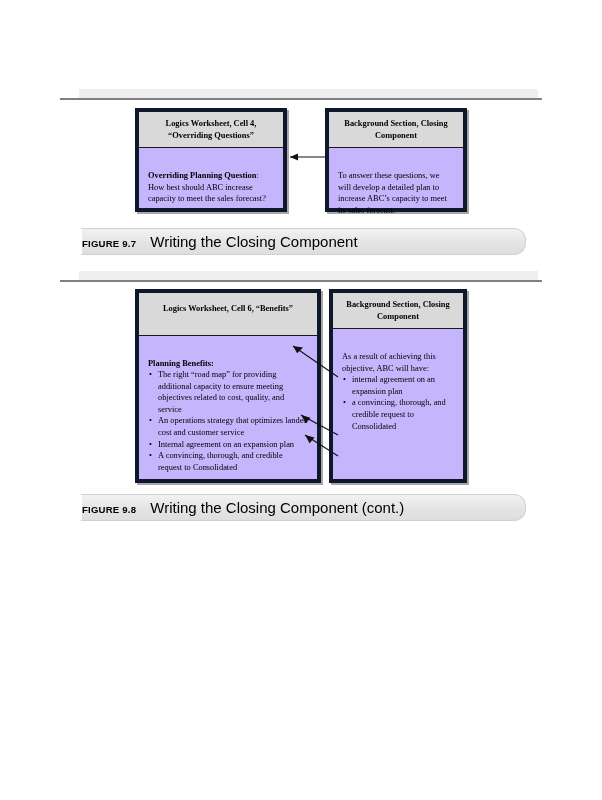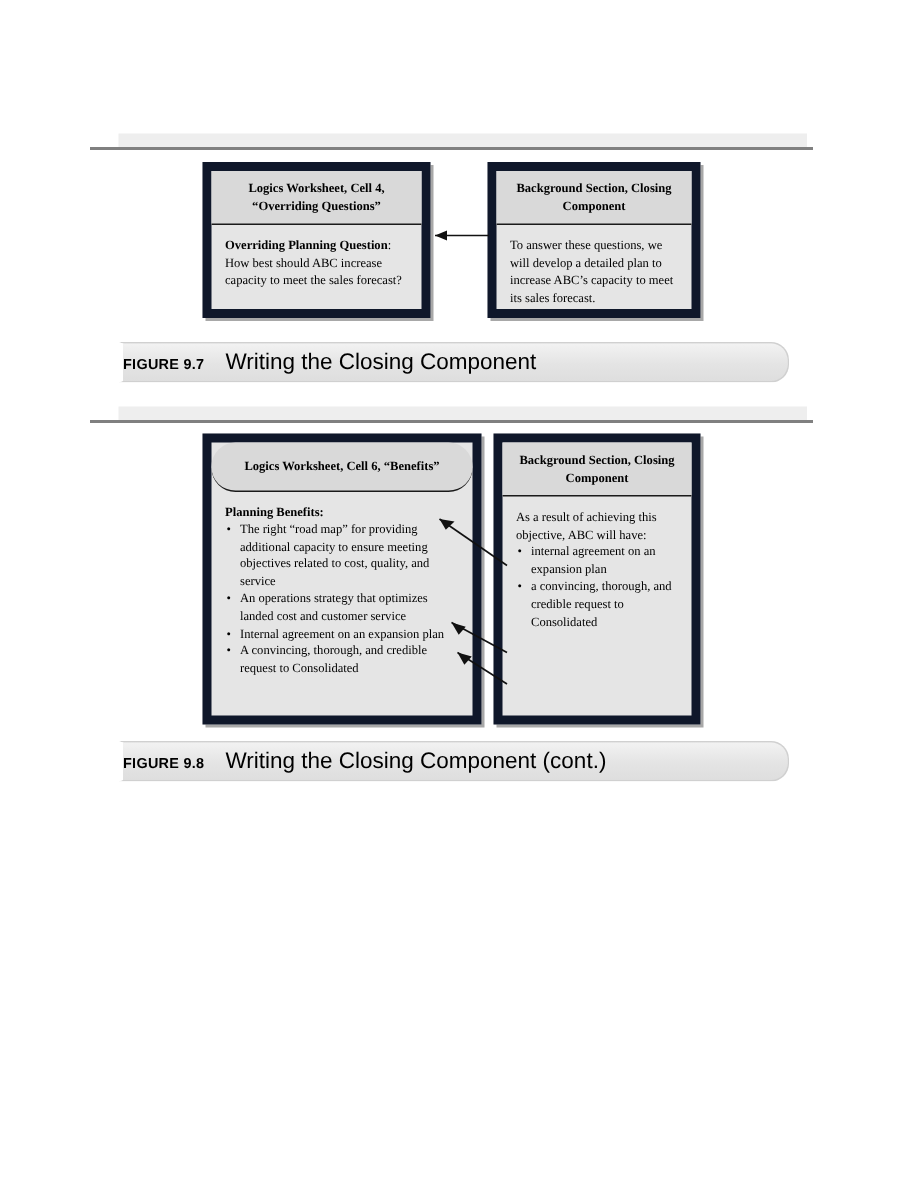--- a/index.html
+++ b/index.html
@@ -31,37 +31,37 @@
     background: #808080;
   }
 
   
   .figure {
     position: absolute;
   }
 
   .panel {
     position: absolute;
-    background: #e5e5e5;
-    border: 6px solid #0f172a;
+    background: #c4b5fd;
+    border: 4px solid #0f172a;
     box-shadow: 2px 2px 0 0 #a8a8a8;
     box-sizing: border-box;
   }
   .panel-head {
     background: #d9d9d9;
     border-bottom: 1px solid #1a1a1a;
     font-weight: bold;
     text-align: center;
     font-size: 8.4px;
     line-height: 11.5px;
     padding: 6px 8px 6px 8px;
     box-sizing: border-box;
   }
   .panel-body {
-    padding: 8px 9px 6px 9px;
+    padding: 22px 9px 6px 9px;
     font-size: 8.4px;
     line-height: 11.6px;
     box-sizing: border-box;
   }
   .panel-body p {
     margin: 0;
   }
   .body-lead {
     font-weight: bold;
     margin: 0 0 1px 0;
@@ -152,21 +152,21 @@
     </div>
   </div>
 </div>
 
 <div class="rule-band" style="top:271px;"></div>
 <div class="rule-line" style="top:280px;"></div>
 
 <div class="figure" style="left:0; top:0; width:602px; height:250px;">
 
   <div class="panel" style="left:135px; top:289px; width:186px; height:194px;">
-    <div class="panel-head" style="padding-top:10px; padding-bottom:10px;border-radius:16px;">Logics Worksheet, Cell 6, “Benefits”</div>
+    <div class="panel-head" style="padding-top:10px; padding-bottom:20px;">Logics Worksheet, Cell 6, “Benefits”</div>
     <div class="panel-body">
       <p class="body-lead">Planning Benefits:</p>
       <ul class="bullets">
         <li>The right “road map” for providing additional capacity to ensure meeting objectives related to cost, quality, and service</li>
         <li>An operations strategy that optimizes landed cost and customer service</li>
         <li>Internal agreement on an expansion plan</li>
         <li>A convincing, thorough, and credible request to Consolidated</li>
       </ul>
     </div>
   </div>

